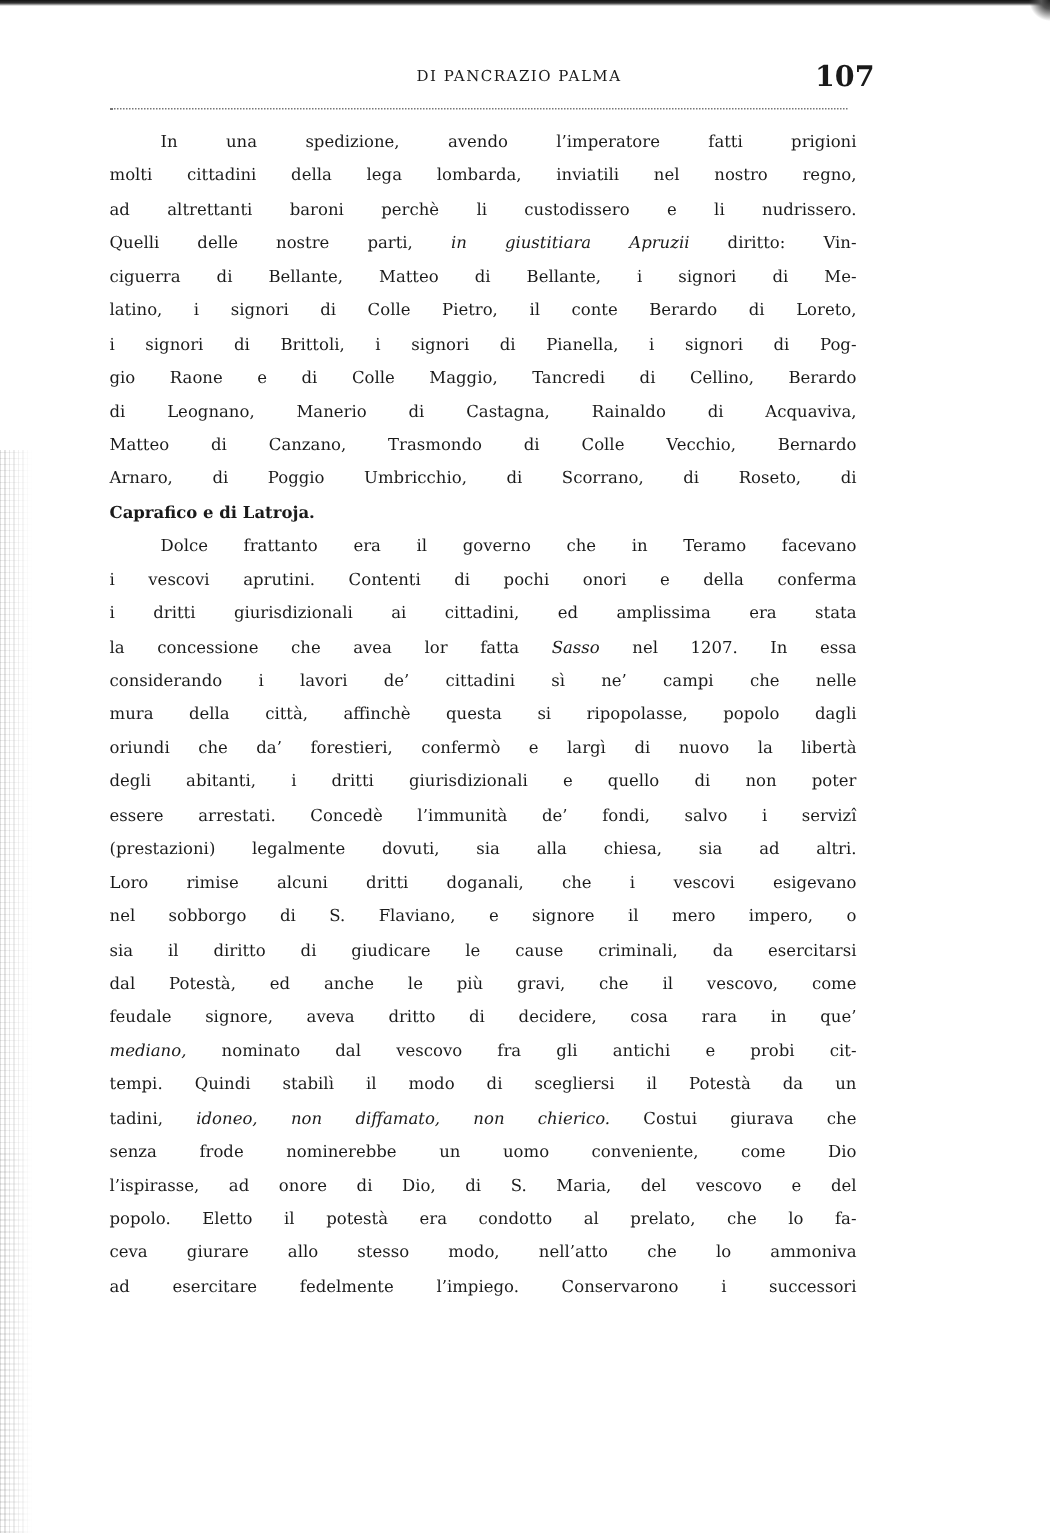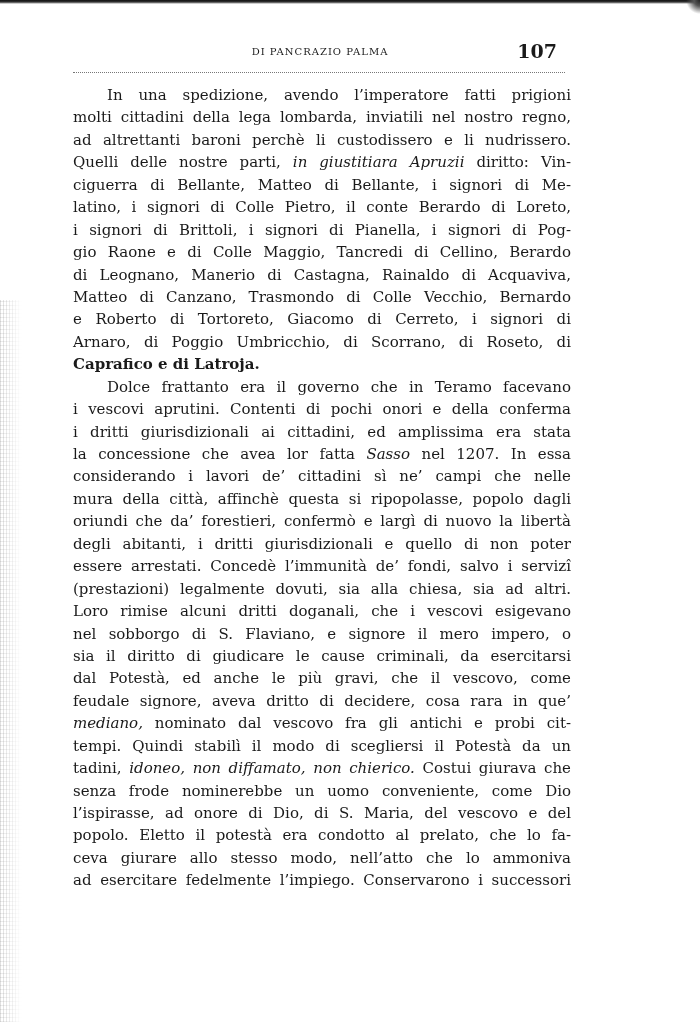--- a/index.html
+++ b/index.html
@@ -33,21 +33,21 @@
       width: 22px; height: 722px;
       background:
         repeating-linear-gradient(90deg, rgba(0,0,0,0.18) 0 1px, rgba(0,0,0,0) 1px 3px),
         repeating-linear-gradient(0deg, rgba(0,0,0,0.12) 0 1px, rgba(0,0,0,0) 1px 4px);
       -webkit-mask-image: linear-gradient(to right, #000 0, rgba(0,0,0,0.5) 50%, rgba(0,0,0,0) 100%);
       mask-image: linear-gradient(to right, #000 0, rgba(0,0,0,0.5) 50%, rgba(0,0,0,0) 100%);
       opacity: 0.7;
     }
     .header {
       position: absolute;
-      left: 61px; top: 40px;
+      left: 87px; top: 40px;
       width: 498px;
       height: 30px;
     }
     .running-title {
       position: absolute;
       left: 0; right: 0;
       top: 6px;
       text-align: center;
       font-size: 10px;
       letter-spacing: 1px;
@@ -64,21 +64,21 @@
     .rule {
       position: absolute;
       left: 73px; top: 72px;
       width: 492px;
       border-top: 1px dotted #777;
     }
     .text-block {
       position: absolute;
       left: 73px; top: 84px;
       width: 498px;
-      font-size: 15px;
+      font-size: 11px;
       line-height: 22.45px;
       text-align: justify;
     }
     .line {
       display: block;
       white-space: nowrap;
       text-align-last: justify;
       text-align: justify;
       height: 22.45px;
     }
@@ -111,21 +111,20 @@
       <span class="line indent"><span>In una spedizione, avendo l’imperatore fatti prigioni</span></span>
       <span class="line"><span>molti cittadini della lega lombarda, inviatili nel nostro regno,</span></span>
       <span class="line"><span>ad altrettanti baroni perchè li custodissero e li nudrissero.</span></span>
       <span class="line"><span>Quelli delle nostre parti, </span><span class="seg-italic">in giustitiara Apruzii</span><span> diritto: Vin-</span></span>
       <span class="line"><span>ciguerra di Bellante, Matteo di Bellante, i signori di Me-</span></span>
       <span class="line"><span>latino, i signori di Colle Pietro, il conte Berardo di Loreto,</span></span>
       <span class="line"><span>i signori di Brittoli, i signori di Pianella, i signori di Pog-</span></span>
       <span class="line"><span>gio Raone e di Colle Maggio, Tancredi di Cellino, Berardo</span></span>
       <span class="line"><span>di Leognano, Manerio di Castagna, Rainaldo di Acquaviva,</span></span>
       <span class="line"><span>Matteo di Canzano, Trasmondo di Colle Vecchio, Bernardo</span></span>
-      <span class="line"><span>e Roberto di Tortoreto, Giacomo di Cerreto, i signori di</span></span>
       <span class="line"><span>Arnaro, di Poggio Umbricchio, di Scorrano, di Roseto, di</span></span>
       <span class="line last"><span>Caprafico e di Latroja.</span></span>
     </div>
     <div>
       <span class="line indent"><span>Dolce frattanto era il governo che in Teramo facevano</span></span>
       <span class="line"><span>i vescovi aprutini. Contenti di pochi onori e della conferma</span></span>
       <span class="line"><span>i dritti giurisdizionali ai cittadini, ed amplissima era stata</span></span>
       <span class="line"><span>la concessione che avea lor fatta </span><span class="seg-italic">Sasso</span><span> nel 1207. In essa</span></span>
       <span class="line"><span>considerando i lavori de’ cittadini sì ne’ campi che nelle</span></span>
       <span class="line"><span>mura della città, affinchè questa si ripopolasse, popolo dagli</span></span>

